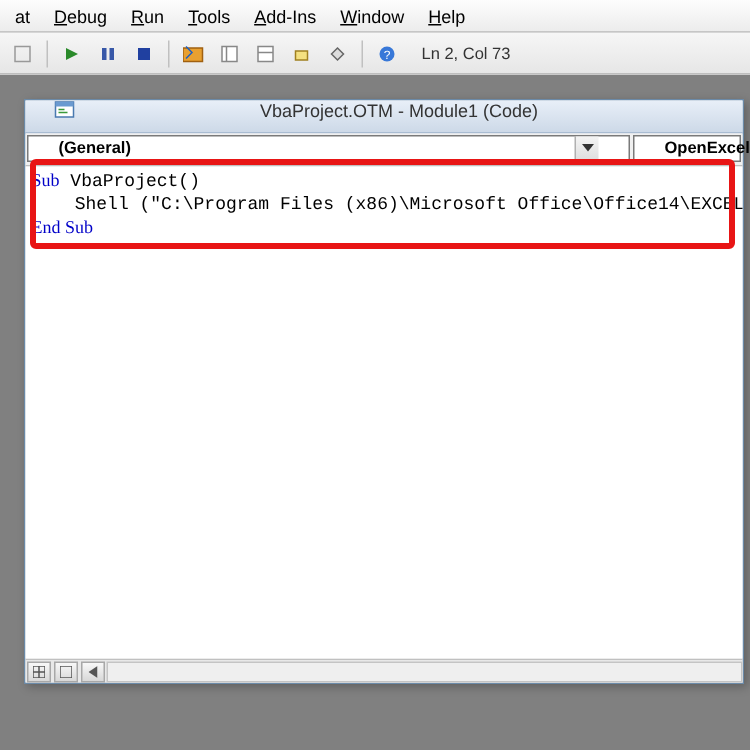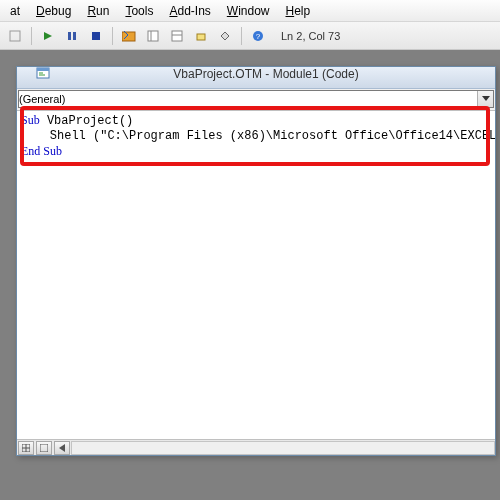--- a/index.html
+++ b/index.html
@@ -87,23 +87,23 @@
     background: #f0f0f0;
     padding: 1px;
     gap: 2px;
   }
   .dropdown {
     background: #fff;
     border: 1px solid #7a7a7a;
     height: 18px;
     display: flex;
     align-items: center;
-    padding: 0 0;
+    padding: 0 20px;
     font-size: 11px;
-    font-weight: normal;
+    font-weight: bold;
   }
   .dd-left { flex: 1; }
   .dd-right { width: 72px; }
   .dd-arrow {
     margin-left: auto;
     width: 16px;
     height: 16px;
     background: linear-gradient(#f4f4f4,#dedede);
     border-left: 1px solid #b0b0b0;
     display: flex;
@@ -240,20 +240,23 @@
   </div>
   <div class="dropdown-row">
     <div class="dropdown dd-left">
       <span>(General)</span>
       <span class="dd-arrow">
         <svg width="8" height="6">
             <polygon points="0,0 8,0 4,5" fill="#333"></polygon>
           </svg>
       </span>
     </div>
+    <div class="dropdown dd-right">
+      <span>OpenExcel</span>
+    </div>
   </div>
   <div class="code-area">
     <pre class="code-pre"><span class="kw">Sub</span><span class="txt"> VbaProject()</span>
 <span class="txt">    Shell ("C:\Program Files (x86)\Microsoft Office\Office14\EXCEL.exe")</span>
 <span class="kw">End Sub</span></pre>
   </div>
   <div class="scrollbar-bottom">
     <div class="sb-btn">
       <svg width="8" height="8">
           <rect x="0" y="0" width="8" height="8" fill="none" stroke="#555"></rect>

